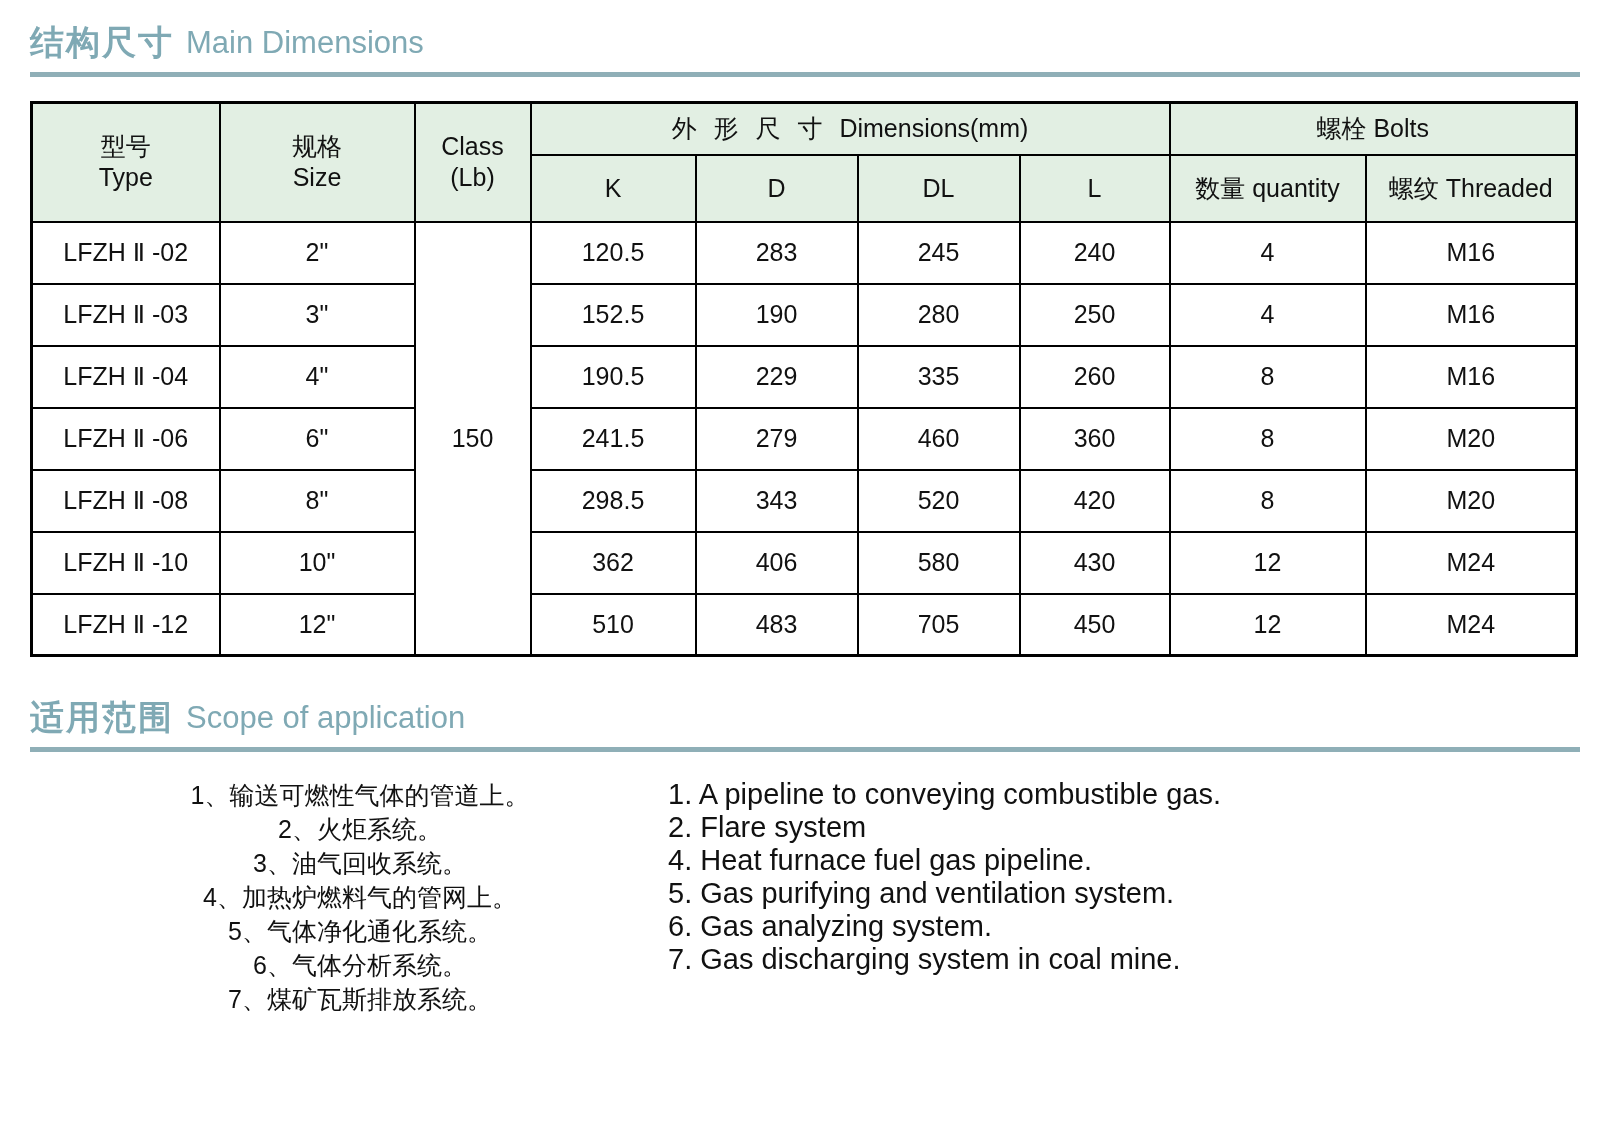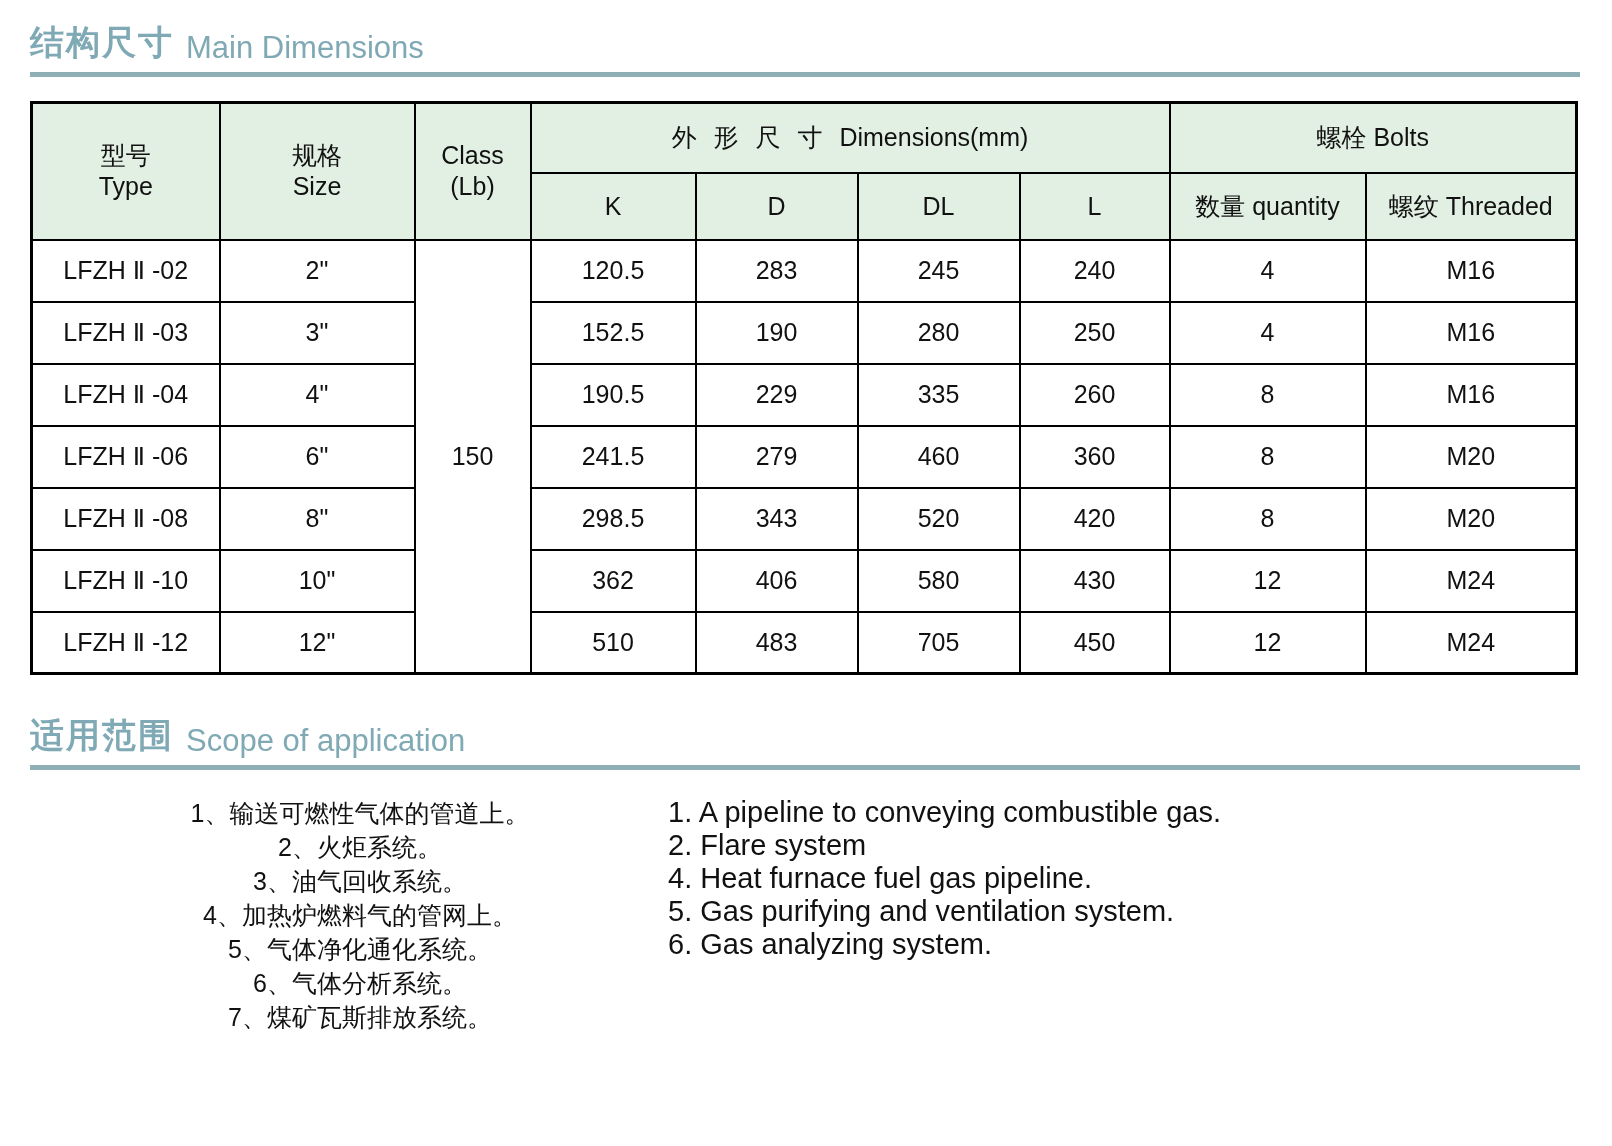--- a/index.html
+++ b/index.html
@@ -14,21 +14,21 @@
     width: 1612px;
     height: 1146px;
     background: #ffffff;
     box-sizing: border-box;
     padding: 20px 32px 0 30px;
     overflow: hidden;
   }
   
   .section-title {
     display: flex;
-    align-items: flex-end;
+    align-items: center;
     gap: 12px;
     color: #7FA9B4;
     margin: 0 0 6px 0;
   }
   .section-title .zh {
     font-size: 34px;
     font-weight: bold;
     letter-spacing: 2px;
   }
   .section-title .en {
@@ -52,21 +52,21 @@
   }
   table.dim-table th, table.dim-table td {
     border: 2px solid #000000;
     text-align: center;
     vertical-align: middle;
     padding: 0;
     font-weight: normal;
     overflow: hidden;
   }
   table.dim-table { border: 3px solid #000000; }
-  tr.hdr-row-1 { height: 70px; }
+  tr.hdr-row-1 { height: 52px; }
   tr.hdr-row-2 { height: 67px; }
   tr.data-row  { height: 62px; }
   .hdr { background: #E2EFE3; }
   .group-dims { word-spacing: 10px; }
   .two-line { line-height: 31px; }
   
   .apply-wrap {
     display: flex;
     flex-direction: row;
     margin-top: 26px;
@@ -226,16 +226,17 @@
       <div class="apply-item">5、气体净化通化系统。</div>
       <div class="apply-item">6、气体分析系统。</div>
       <div class="apply-item">7、煤矿瓦斯排放系统。</div>
     </div>
     <div class="apply-en">
       <div class="apply-item">1. A pipeline to conveying combustible gas.</div>
       <div class="apply-item">2. Flare system</div>
       <div class="apply-item">4. Heat furnace fuel gas pipeline.</div>
       <div class="apply-item">5. Gas purifying and ventilation system.</div>
       <div class="apply-item">6. Gas analyzing system.</div>
+      <div class="apply-item">7. Gas discharging system in coal mine.</div>
     </div>
   </div>
 
 </div>
 
 </body></html>

